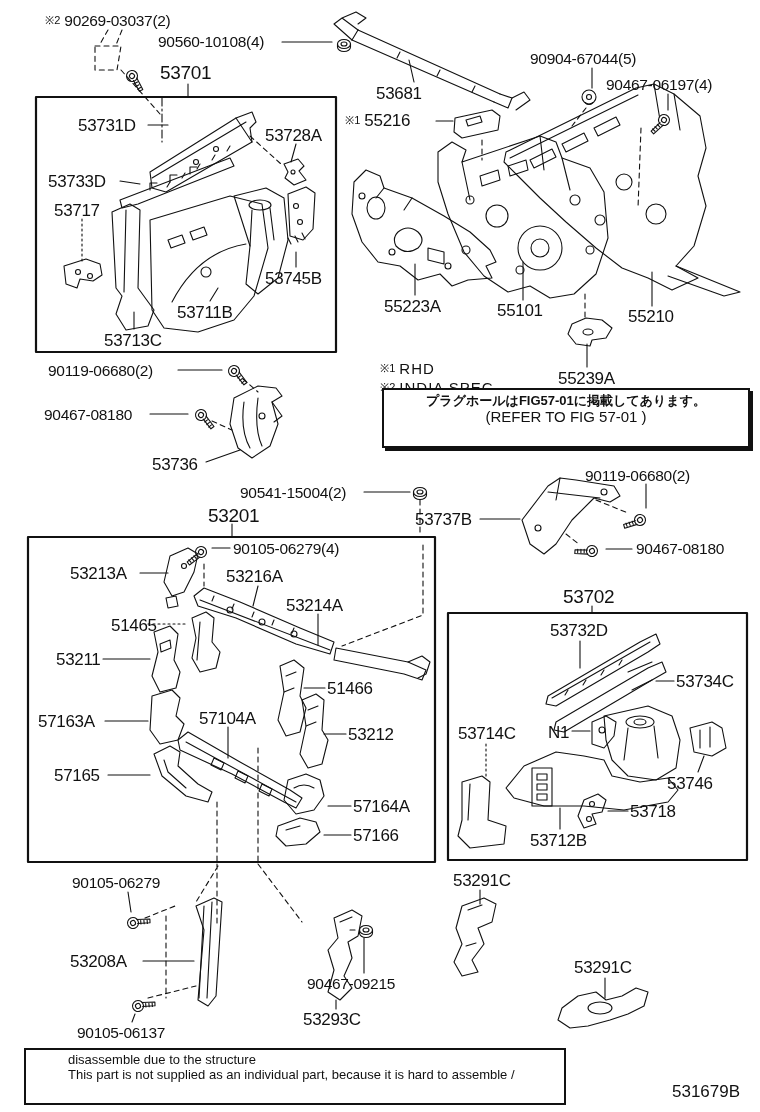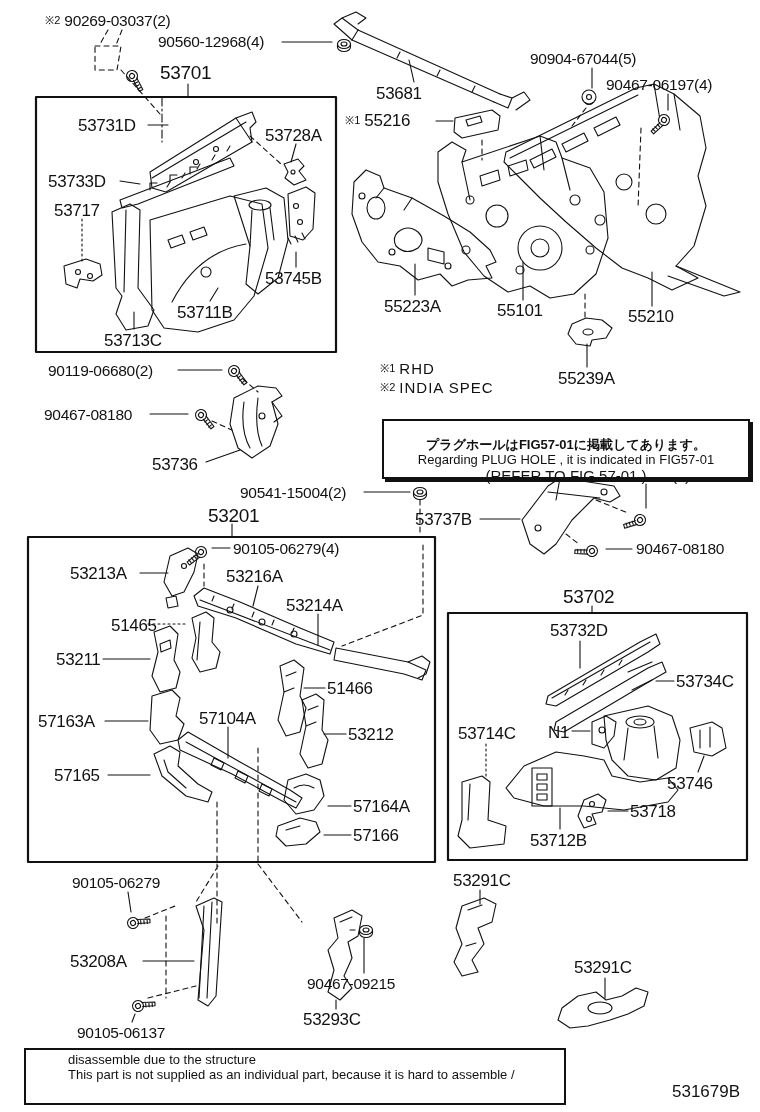--- a/index.html
+++ b/index.html
@@ -18,22 +18,22 @@
   #art .fw{fill:#fff;}
   #labels-layer{position:absolute;left:0;top:0;width:760px;height:936px;}
   .plabel{
     position:absolute;font-size:17px;letter-spacing:-0.3px;white-space:nowrap;color:#111;
   }
   .plabel.f{font-size:15.5px;}
   .plabel.a{font-size:19px;}
   .plabel.legend{font-size:15px;letter-spacing:1px;}
   .plabel .pre{font-size:11px;margin-right:4px;vertical-align:2px;letter-spacing:0;}
   .notebox{position:absolute;border:2px solid #111;background:#fff;box-sizing:border-box;}
-  #plug-note{left:382px;top:419px;width:368px;height:60px;box-shadow:3px 3px 0 0 #111;
-    text-align:center;padding-top:16px;}
+  #plug-note{left:382px;top:388px;width:368px;height:60px;box-shadow:3px 3px 0 0 #111;
+    text-align:center;padding-top:3px;}
   #plug-note .jp{font-size:13px;font-weight:600;line-height:15px;}
   #plug-note .en{font-size:13px;line-height:15px;}
   #plug-note .ref{font-size:15px;line-height:17px;}
   #n1-note{left:24px;top:1048px;width:542px;height:57px;padding:3px 6px;}
   #n1-note .jp{font-size:13.5px;font-weight:600;line-height:17px;}
   #n1-note .en{font-size:13px;line-height:14.5px;padding-left:36px;}
   #figure-code{position:absolute;left:672px;top:1082px;font-size:17px;}
 </style>
 </head>
 <body>
@@ -340,21 +340,21 @@
     <path d="M480 890 V904"></path>
 
     <path d="M562 1008 L578 996 L596 992 L606 1000 L622 996 L636 988 L648 992 L644 1006 L628 1014 L610 1020 L588 1026 L570 1028 L558 1020 Z"></path>
     <ellipse cx="600" cy="1008" rx="12" ry="6"></ellipse>
     <path d="M605 978 V998"></path>
   </g>
 </svg>
 
 <div id="labels-layer">
     <span class="plabel f" style="left: 45px; top: 12px;"><span class="pre">※2</span>90269-03037(2)</span>
-    <span class="plabel f" style="left: 158px; top: 33px;">90560-12968(4)</span>
+    <span class="plabel f" style="left: 158px; top: 33px;">90560-10108(4)</span>
     <span class="plabel a" style="left: 160px; top: 62px;">53701</span>
     <span class="plabel" style="left: 78px; top: 116px;">53731D</span>
     <span class="plabel" style="left: 265px; top: 126px;">53728A</span>
     <span class="plabel" style="left: 48px; top: 172px;">53733D</span>
     <span class="plabel" style="left: 54px; top: 201px;">53717</span>
     <span class="plabel" style="left: 265px; top: 269px;">53745B</span>
     <span class="plabel" style="left: 177px; top: 303px;">53711B</span>
     <span class="plabel" style="left: 104px; top: 331px;">53713C</span>
     <span class="plabel" style="left: 376px; top: 84px;">53681</span>
     <span class="plabel" style="left: 345px; top: 111px;"><span class="pre">※1</span>55216</span>
@@ -399,21 +399,20 @@
     <span class="plabel f" style="left: 72px; top: 874px;">90105-06279</span>
     <span class="plabel" style="left: 70px; top: 952px;">53208A</span>
     <span class="plabel f" style="left: 307px; top: 975px;">90467-09215</span>
     <span class="plabel" style="left: 303px; top: 1010px;">53293C</span>
     <span class="plabel f" style="left: 77px; top: 1024px;">90105-06137</span>
     <span class="plabel" style="left: 574px; top: 958px;">53291C</span>
   </div>
 
 <div id="plug-note" class="notebox">
   <div class="jp">プラグホールはFIG57-01に掲載してあります。</div>
-  <div class="en">Regarding PLUG HOLE , it is indicated in FIG57-01</div>
   <div class="ref">(REFER TO FIG 57-01  )</div>
 </div>
 
 <div id="n1-note" class="notebox">
   <div class="en">disassemble due to the structure</div>
   <div class="en">This part is not supplied as an individual part, because it is hard to assemble /</div>
 </div>
 
 <div id="figure-code">531679B</div>
 

